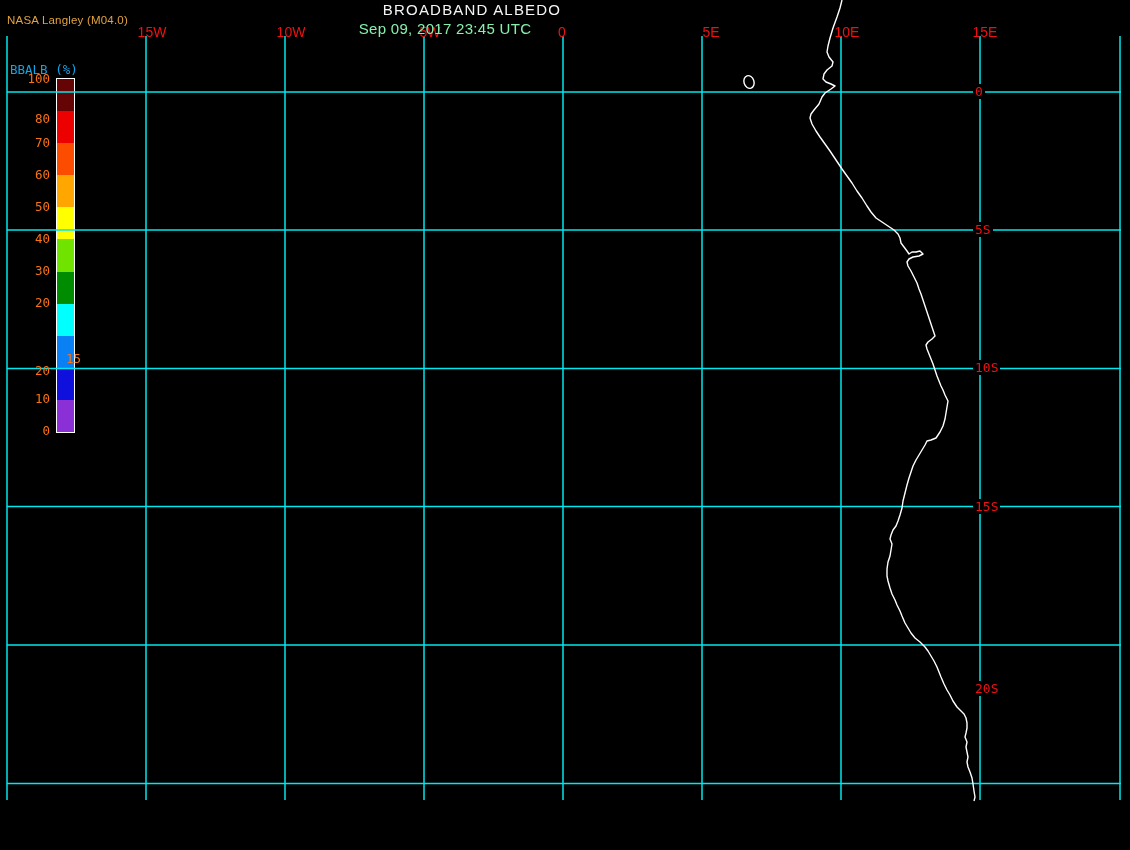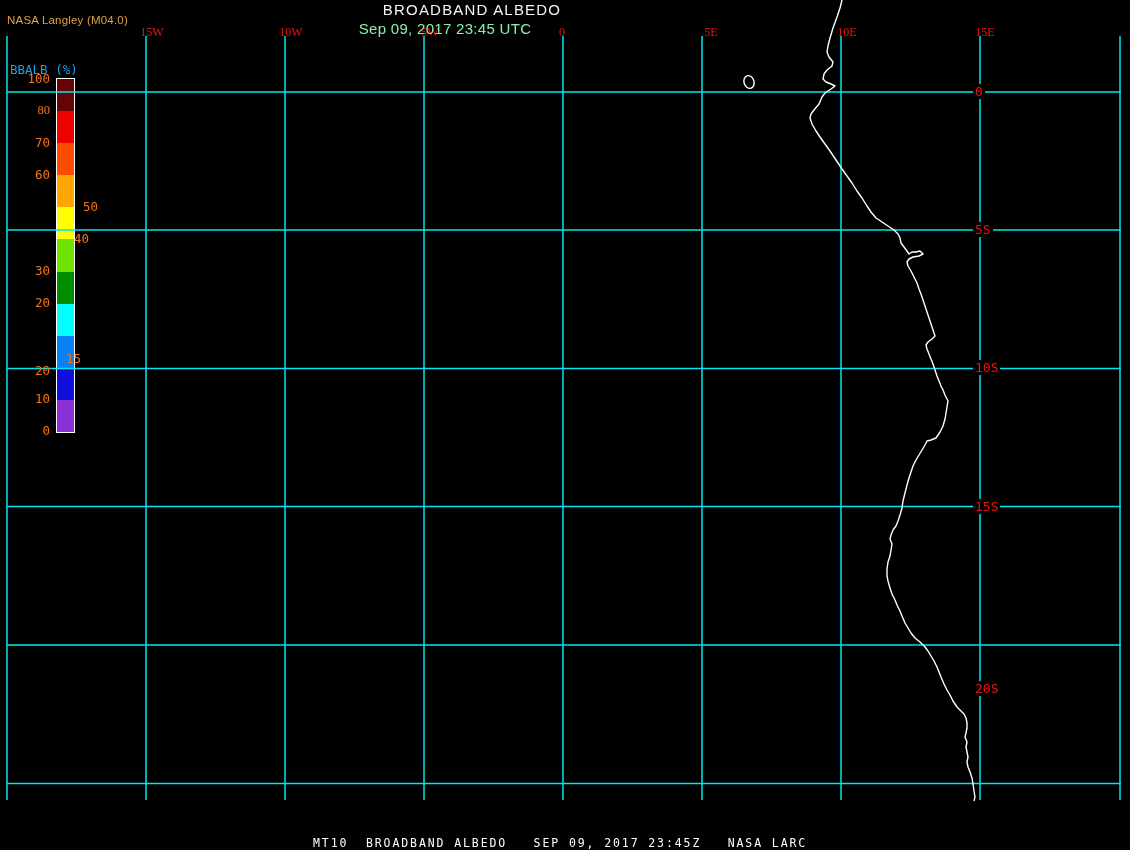--- a/index.html
+++ b/index.html
@@ -2,21 +2,21 @@
 <html><head>
 <meta charset="utf-8">
 <style>
   html,body{margin:0;padding:0;background:#000;}
   body{width:1130px;height:850px;font-family:"Liberation Sans",sans-serif;}
   .stage{position:relative;width:1130px;height:850px;background:#000;overflow:hidden;}
   #map-svg{position:absolute;left:0;top:0;z-index:2;}
   .credit{position:absolute;left:7px;top:14px;color:#E2A33D;font-size:11.5px;letter-spacing:0.2px;z-index:4;white-space:nowrap;}
   .title{position:absolute;left:472px;top:1px;transform:translateX(-50%);color:#F5F5F5;font-size:15px;letter-spacing:1.2px;z-index:4;white-space:nowrap;}
   .subtitle{position:absolute;left:445px;top:20px;transform:translateX(-50%);color:#86efac;font-size:15px;letter-spacing:0.3px;z-index:4;white-space:nowrap;}
-  .lon-label{position:absolute;top:26px;transform:translateX(-50%);color:#EE1111;font-family:Liberation Serif, serif;font-size:12px;line-height:13px;z-index:3;white-space:nowrap;}
+  .lon-label{position:absolute;top:26px;transform:translateX(-50%);color:#EE1111;font-family:Liberation Sans, sans-serif;font-size:14px;line-height:13px;z-index:3;white-space:nowrap;}
   .lat-label{position:absolute;left:973px;color:#EE1111;font-family:"DejaVu Sans Mono",monospace;font-size:13px;line-height:13px;background:#000;padding:1px 2px;z-index:3;white-space:nowrap;}
   .cbar-title{position:absolute;left:10px;top:62px;color:#0ea5e9;font-family:"DejaVu Sans Mono",monospace;font-size:12.5px;z-index:3;white-space:nowrap;}
   .cbar{position:absolute;left:56px;top:78px;width:17px;height:353px;border:1px solid #FFFFFF;z-index:1;display:flex;flex-direction:column;}
   .cbar .seg{flex:1 1 auto;}
   .cbar-tick{position:absolute;left:0;width:50px;text-align:right;color:#f97316;font-family:"DejaVu Sans Mono",monospace;font-size:12.5px;line-height:13px;z-index:3;}
   .caption{position:absolute;left:313px;top:836px;color:#FFFFFF;font-family:"DejaVu Sans Mono",monospace;font-size:11.5px;letter-spacing:1.9px;z-index:4;white-space:pre;}
 </style>
 </head>
 <body>
 
@@ -53,38 +53,37 @@
       <div class="seg" style="background: rgb(255, 166, 0);"></div>
       <div class="seg" style="background: rgb(255, 255, 0);"></div>
       <div class="seg" style="background: rgb(112, 228, 0);"></div>
       <div class="seg" style="background: rgb(0, 140, 0);"></div>
       <div class="seg" style="background: rgb(0, 255, 255);"></div>
       <div class="seg" style="background: rgb(10, 128, 245);"></div>
       <div class="seg" style="background: rgb(16, 16, 220);"></div>
       <div class="seg" style="background: rgb(139, 47, 214);"></div>
     </div>
 
-  <div class="caption">MT10  BROADBAND ALBEDO   SEP 09, 2017 23:45Z   NASA LARC</div>
 <div class="lon-label" style="left: 152px;">15W</div>
     <div class="lon-label" style="left: 291px;">10W</div>
     <div class="lon-label" style="left: 430px;">5W</div>
     <div class="lon-label" style="left: 562px;">0</div>
     <div class="lon-label" style="left: 711px;">5E</div>
     <div class="lon-label" style="left: 847px;">10E</div>
     <div class="lon-label" style="left: 985px;">15E</div>
     <div class="lat-label" style="top: 84px;">0</div>
     <div class="lat-label" style="top: 222px;">5S</div>
     <div class="lat-label" style="top: 360px;">10S</div>
     <div class="lat-label" style="top: 499px;">15S</div>
     <div class="lat-label" style="top: 637px; margin-top: 44px;">20S</div>
     <div class="cbar-tick" style="top: 72px;">100</div>
-    <div class="cbar-tick" style="top: 104px; font-family: Liberation Serif, serif;">80</div>
+    <div class="cbar-tick" style="top: 112px;">80</div>
     <div class="cbar-tick" style="top: 136px;">70</div>
     <div class="cbar-tick" style="top: 168px;">60</div>
-    <div class="cbar-tick" style="top: 200px; margin-left: 48px;">50</div>
-    <div class="cbar-tick" style="top: 232px; padding-left: 39px;">40</div>
+    <div class="cbar-tick" style="top: 200px;">50</div>
+    <div class="cbar-tick" style="top: 232px;">40</div>
     <div class="cbar-tick" style="top: 264px;">30</div>
     <div class="cbar-tick" style="top: 296px;">20</div>
     <div class="cbar-tick" style="top: 328px; margin-top: 36px;">20</div>
     <div class="cbar-tick" style="top: 352px; padding-left: 31px;">15</div>
     <div class="cbar-tick" style="top: 392px;">10</div>
     <div class="cbar-tick" style="top: 424px;">0</div>
   </div>
 
 </body></html>

